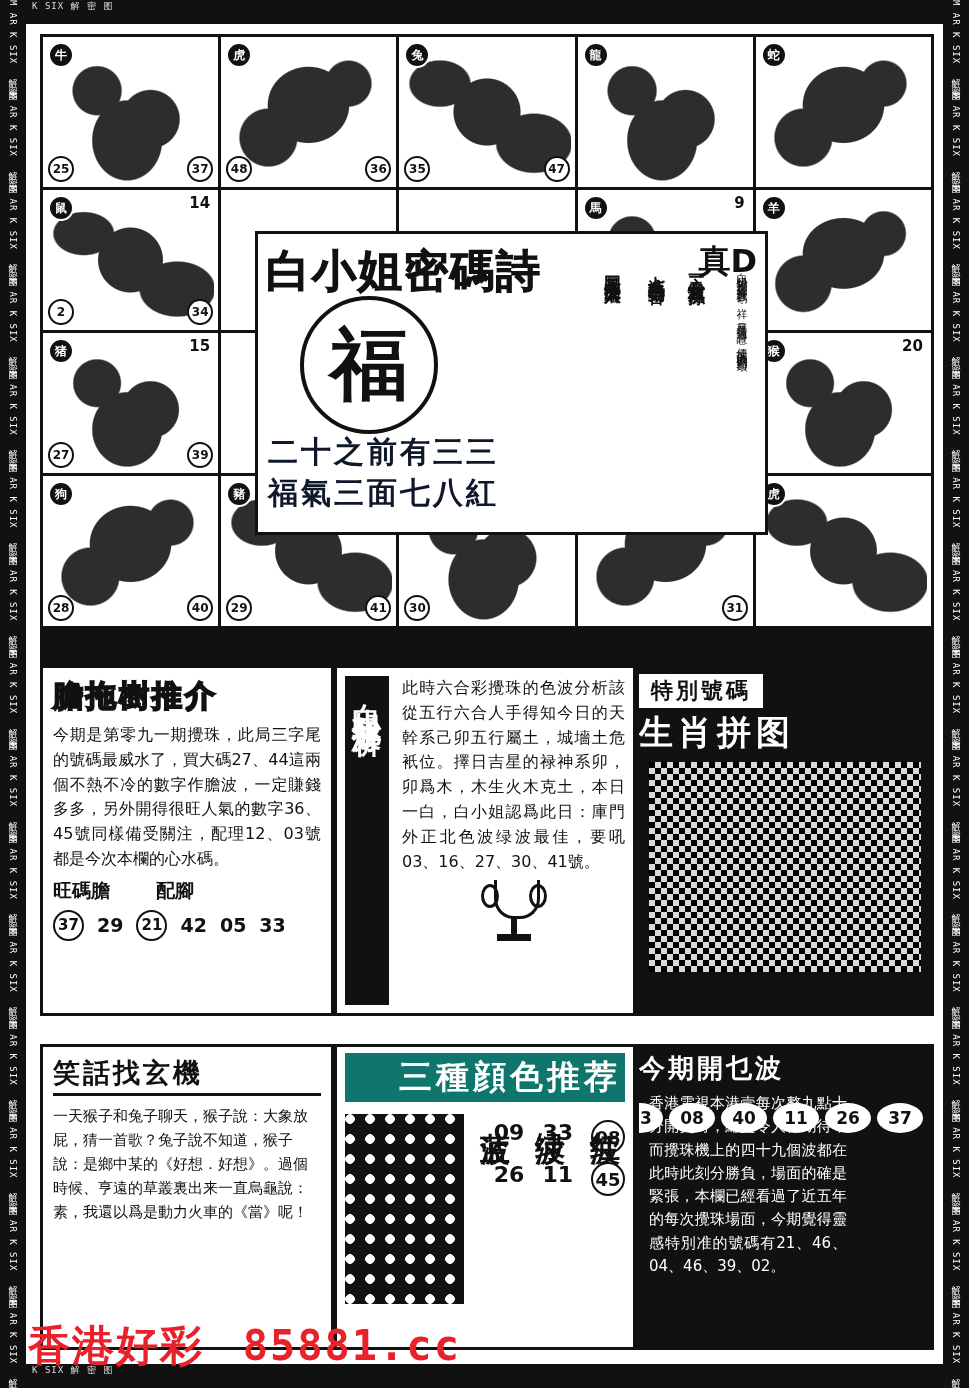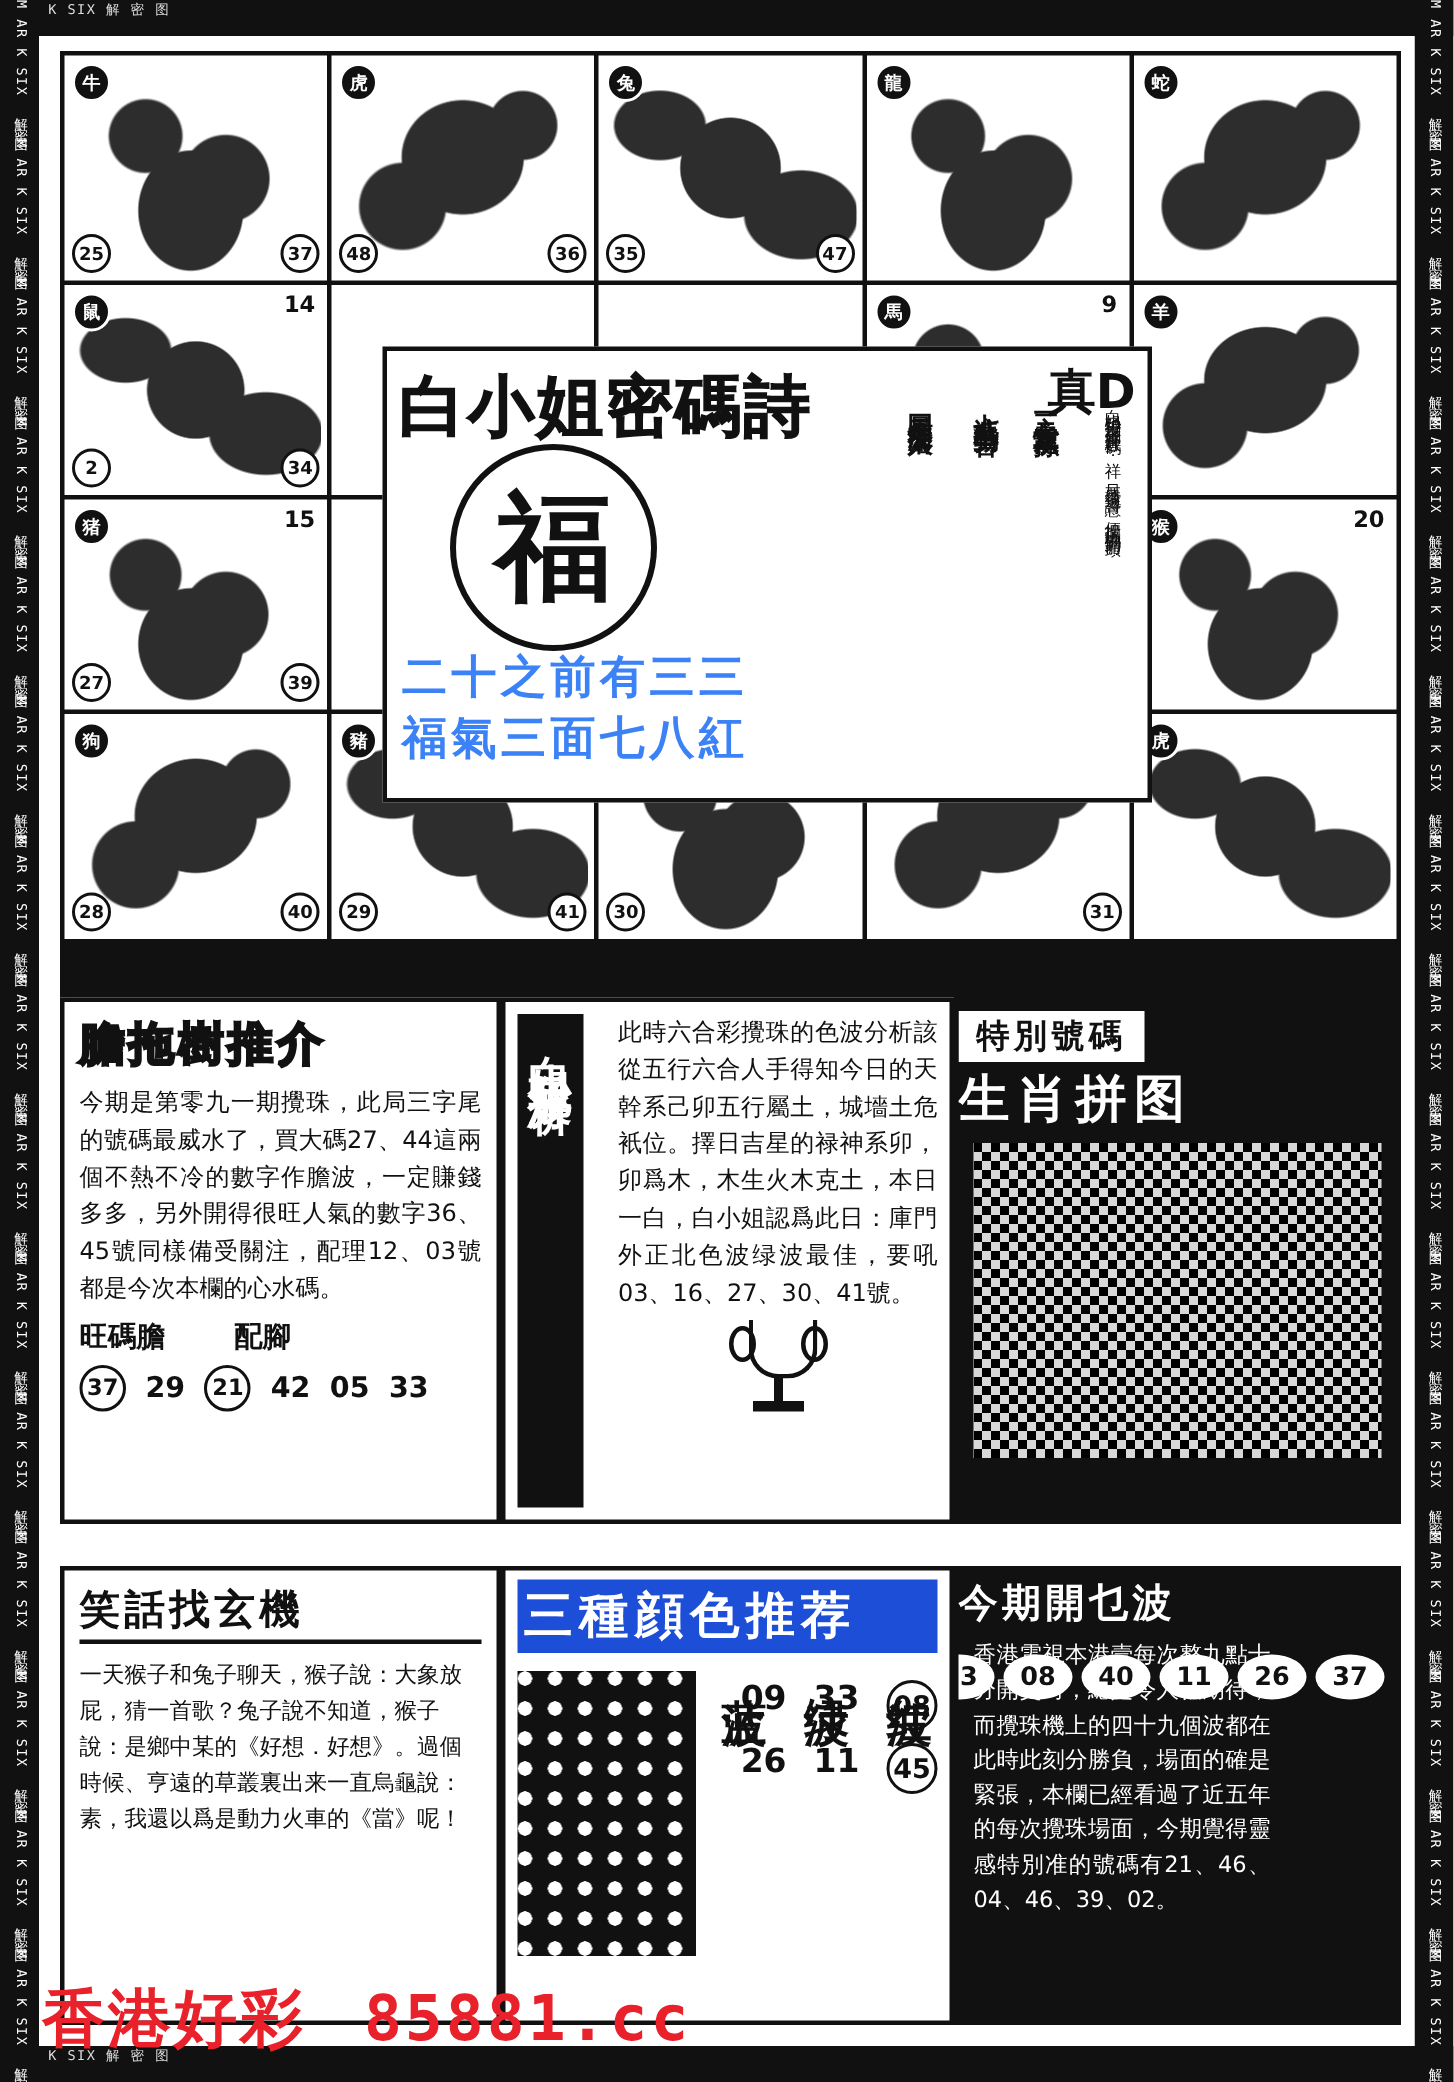--- a/index.html
+++ b/index.html
@@ -121,21 +121,21 @@
   }
   .fu-circle{
     position:absolute;left:42px;top:62px;
     width:130px;height:130px;border-radius:50%;
     border:4px solid #111;
     display:flex;align-items:center;justify-content:center;
     font-size:78px;font-weight:bold;color:#111;
   }
   .poem-lines{
     position:absolute;left:10px;top:198px;
-    font-size:30px;font-weight:bold;color:#3b82f6;line-height:1.35;
+    font-size:30px;font-weight:bold;color:#0f172a;line-height:1.35;
     letter-spacing:3px;
   }
   .vcol{
     position:absolute;
     writing-mode:vertical-rl;
     font-size:17px;
     line-height:1.5;
     color:#111;
     letter-spacing:2px;
     font-weight:bold;
@@ -213,22 +213,22 @@
   .bb2{left:294px;top:0;width:296px;height:300px;}
   .bb3{left:596px;top:0;width:292px;height:300px;}
 
   .joke-title{
     font-size:27px;font-weight:bold;color:#111;letter-spacing:3px;
     border-bottom:3px solid #111;padding-bottom:2px;
   }
   .joke-body{font-size:15px;line-height:1.6;color:#111;}
 
   .color-head{
-    font-size:33px;font-weight:bold;color:#fff;background:#1d4ed8;
-    letter-spacing:4px;padding:2px 4px;
+    font-size:33px;font-weight:bold;color:#fff;background:#0f766e;
+    letter-spacing:4px;padding:2px 4px;text-align:right;
   }
   .ball-grid{
     width:120px;height:190px;margin-top:6px;
     background:
       radial-gradient(circle at 25% 25%, #fff 0 22%, transparent 23%),
       #111;
     background-size:20px 20px;
   }
   .color-cols{
     display:flex;gap:14px;justify-content:flex-end;align-items:flex-start;
@@ -422,21 +422,21 @@
             <span>29</span>
             <span class="circled">21</span>
             <span>42</span>
             <span>05</span>
             <span>33</span>
           </div>
         </div>
       </div>
 
       <div class="box mb2">
-        <div style="display:flex;padding:8px;gap:23px;height:100%;box-sizing:border-box;">
+        <div style="display:flex;padding:8px;gap:13px;height:100%;box-sizing:border-box;">
           <div class="vert-title">白小姐色波分析</div>
           <div style="flex:1;">
             <div class="body-text">此時六合彩攪珠的色波分析該從五行六合人手得知今日的天幹系己卯五行屬土，城墻土危衹位。擇日吉星的禄神系卯，卯爲木，木生火木克土，本日一白，白小姐認爲此日：庫門外正北色波绿波最佳，要吼03、16、27、30、41號。</div>
             <div class="trophy">
               <div class="cup"></div>
                 <div class="ear earl"></div>
                 <div class="ear earr"></div>
               <div class="stem"></div>
                 <div class="base"></div>
             </div>

